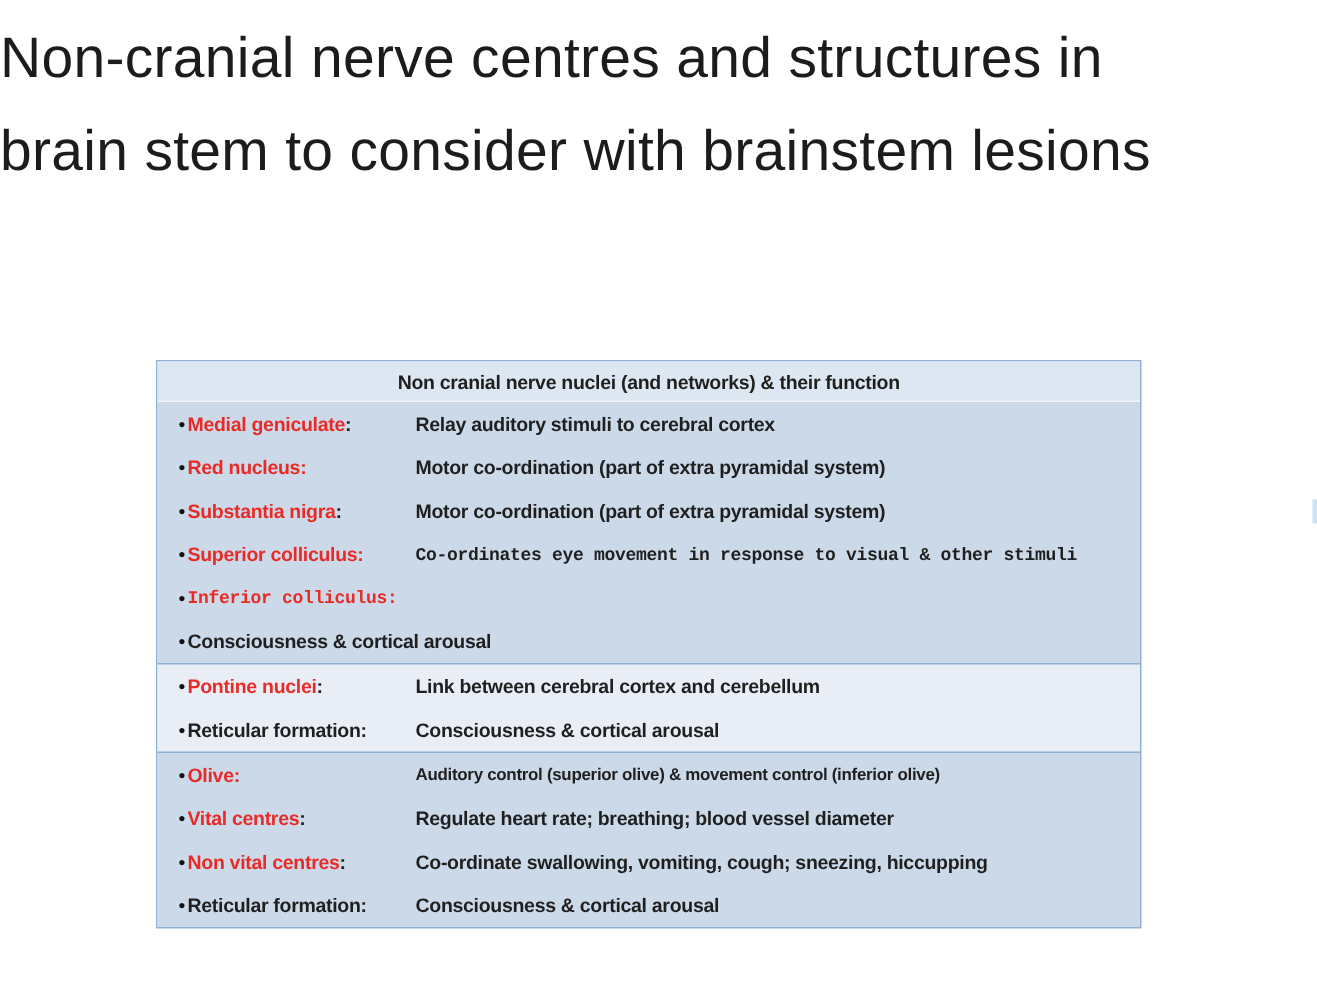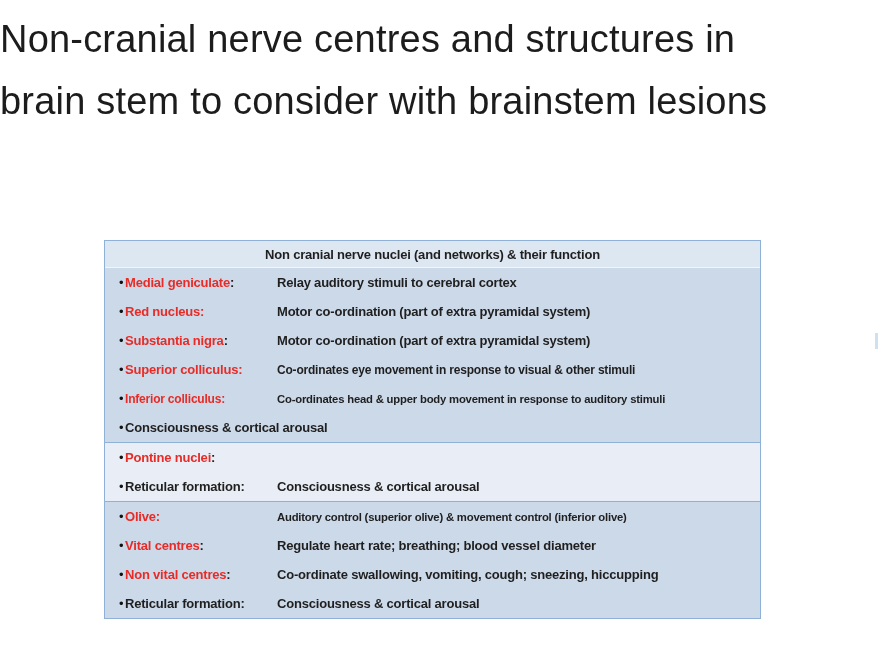--- a/index.html
+++ b/index.html
@@ -54,21 +54,21 @@
     flex:0 0 auto;min-width:152px;padding-right:24px;
     font-weight:bold;white-space:nowrap;
   }
   .desc{
     flex:0 0 auto;
     font-weight:bold;color:var(--blk);white-space:nowrap;
   }
   .red{color:var(--red);}
   .blk{color:var(--blk);}
   .md{font-size:13px;}
-  .sm{font-size:12px;}
+  .sm{font-size:12px;font-family:Liberation Mono, monospace;}
   .xs{font-size:11.3px;}
   .edge-sliver{
     position:absolute;right:0;top:333px;width:3px;height:16px;
     background:#cfe0f0;
   }
 </style>
 </head>
 <body>
 
 <div class="title">
@@ -96,31 +96,31 @@
           <span class="desc md">Motor co-ordination (part of extra pyramidal system)</span>
         </div>
         <div class="row">
           <span class="bullet">•</span>
           <span class="label md"><span class="red">Superior colliculus</span><span class="red">:</span></span>
           <span class="desc sm">Co-ordinates eye movement in response to visual &amp; other stimuli</span>
         </div>
         <div class="row">
           <span class="bullet">•</span>
           <span class="label sm"><span class="red">Inferior colliculus</span><span class="red">:</span></span>
-          <span class="desc xs">Co-ordinates head &amp; upper body movement in response to auditory stimuli</span>
         </div>
         <div class="row">
           <span class="bullet">•</span>
           <span class="desc md">Consciousness &amp; cortical arousal</span>
         </div>
       </div>
       <div class="section alt">
         <div class="row">
           <span class="bullet">•</span>
           <span class="label md"><span class="red">Pontine nuclei</span><span class="blk">:</span></span>
+          <span class="desc md">Link between cerebral cortex and cerebellum</span>
         </div>
         <div class="row">
           <span class="bullet">•</span>
           <span class="label md"><span class="blk">Reticular formation</span><span class="blk">:</span></span>
           <span class="desc md">Consciousness &amp; cortical arousal</span>
         </div>
       </div>
       <div class="section">
         <div class="row">
           <span class="bullet">•</span>

